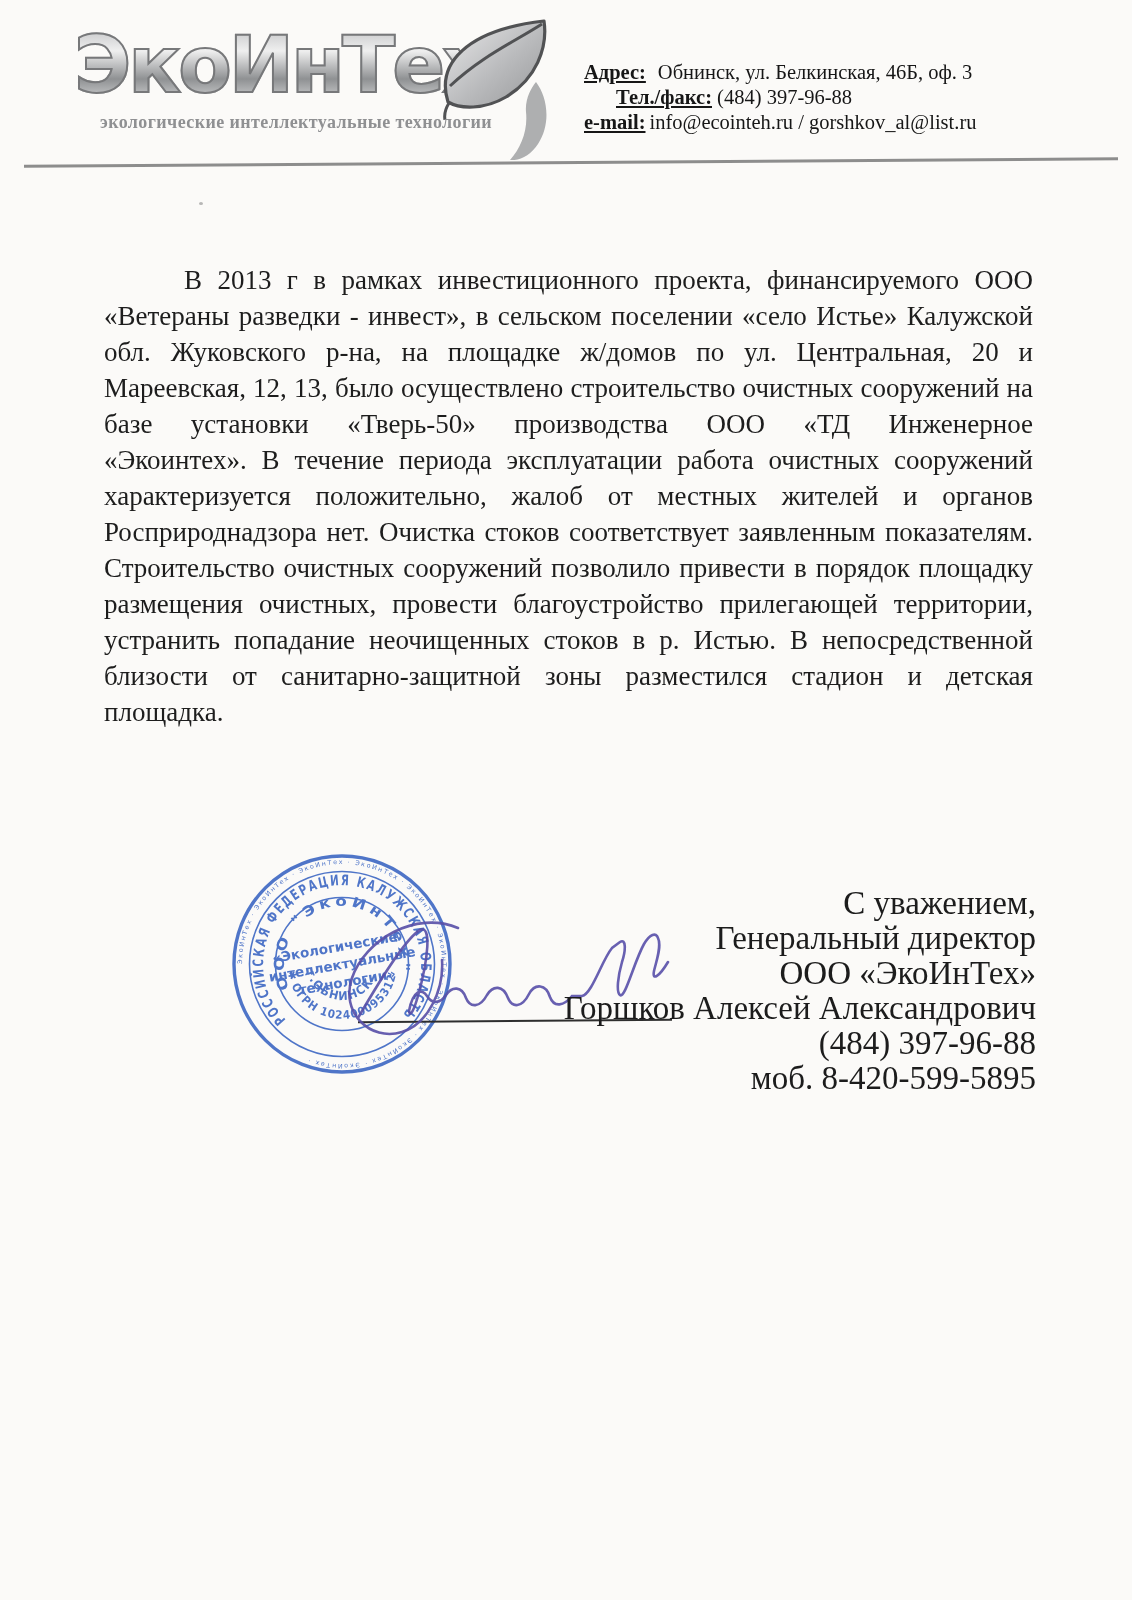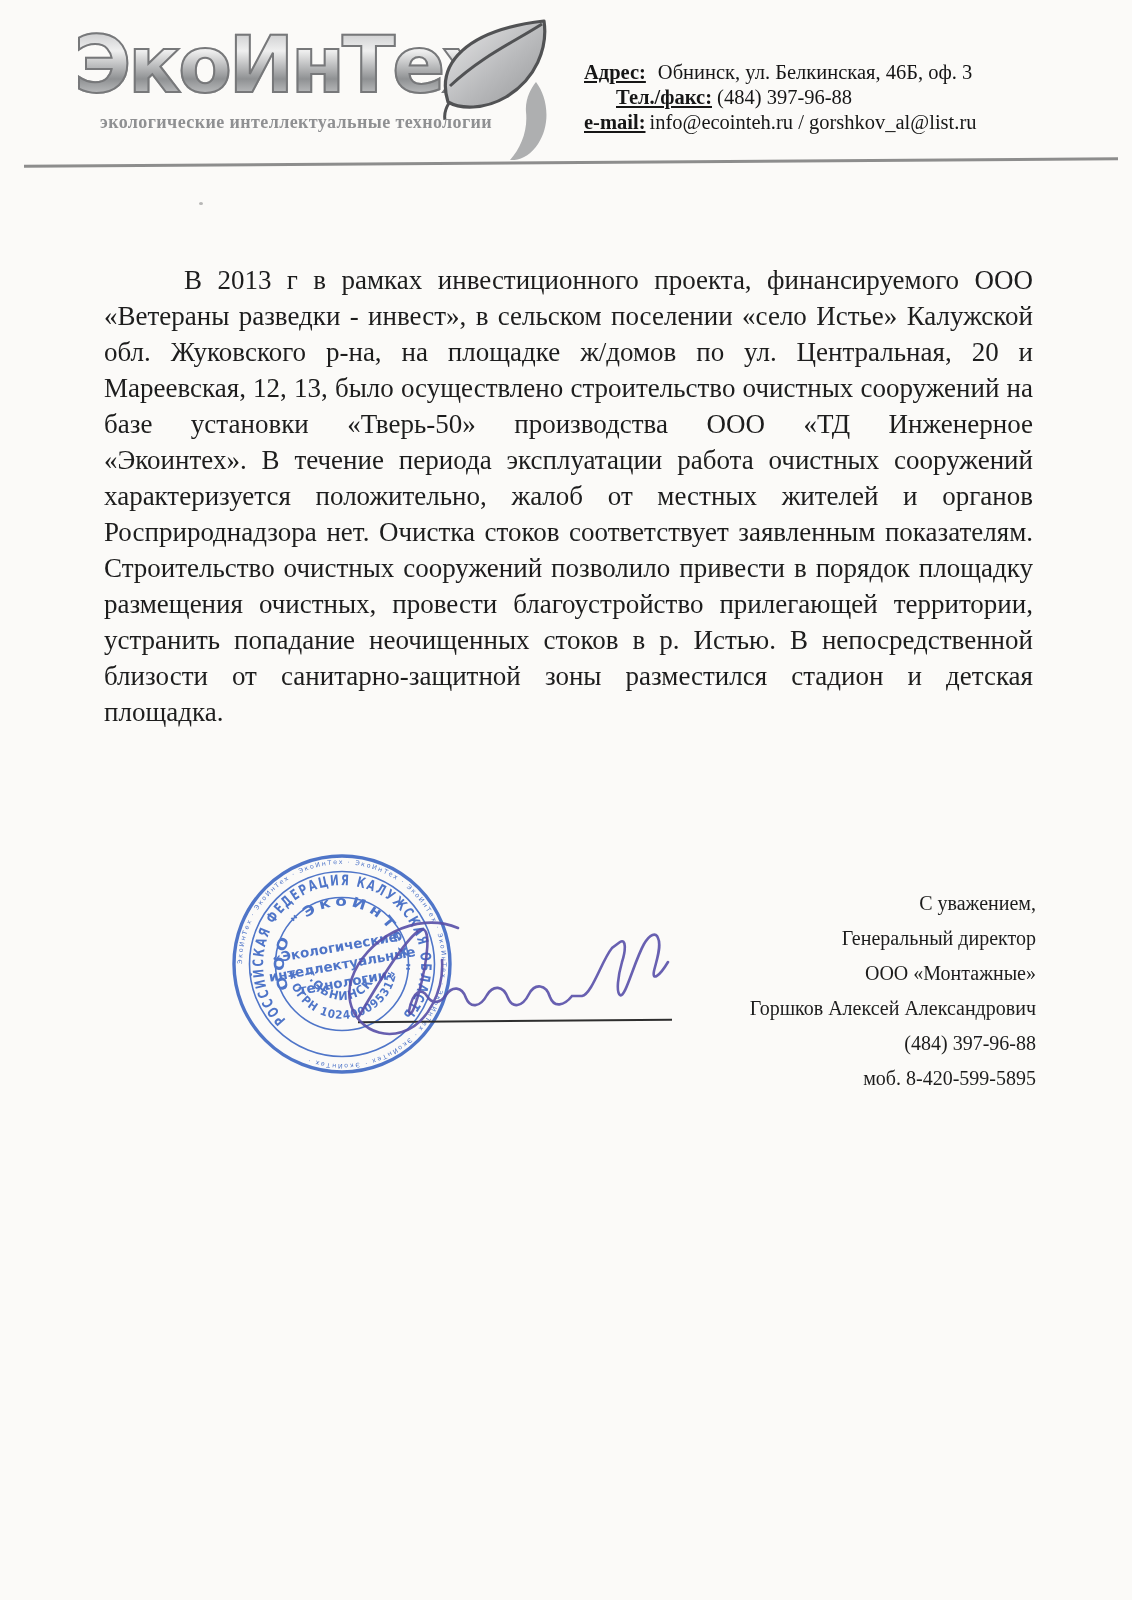--- a/index.html
+++ b/index.html
@@ -51,21 +51,21 @@
     position:absolute; left:104px; top:262px; width:929px;
     font-size:27px; line-height:36px; color:#1d1d1d;
   }
   .pline { text-align:justify; text-align-last:justify; }
   .pline:first-child { text-indent:80px; }
   .pline:last-child { text-align-last:left; }
 
   
   .closing {
     position:absolute; left:540px; top:886px; width:496px;
-    font-size:20px; line-height:35px; text-align:right; color:#1c1c1c;
+    font-size:33px; line-height:35px; text-align:right; color:#1c1c1c;
   }
 
   
   .stamp { position:absolute; left:228px; top:850px; }
   .sig-underline {
     position:absolute; left:358px; top:1020px; width:314px; height:2px;
     background:#2e2e2e; transform:rotate(-0.5deg);
   }
   .signature { position:absolute; left:320px; top:898px; }
 </style>
@@ -171,19 +171,19 @@
                C 215,85 226,86 230,99 C 234,110 244,108 252,98 L 262,98
                C 272,96 282,62 292,50 L 300,44 C 306,40 306,52 302,64
                C 298,78 296,94 300,97 C 305,101 314,64 324,46 C 330,36 336,34 338,40
                C 342,48 336,64 334,73 C 332,83 339,79 348,64"></path>
     </g>
   </svg>
 
   <div class="closing">
     <div>С уважением,</div>
     <div>Генеральный директор</div>
-    <div>ООО «Монтажные»</div>
+    <div>ООО «ЭкоИнТех»</div>
     <div>Горшков Алексей Александрович</div>
     <div>(484) 397-96-88</div>
     <div>моб. 8-420-599-5895</div>
   </div>
 
 </div>
 
 </body></html>

